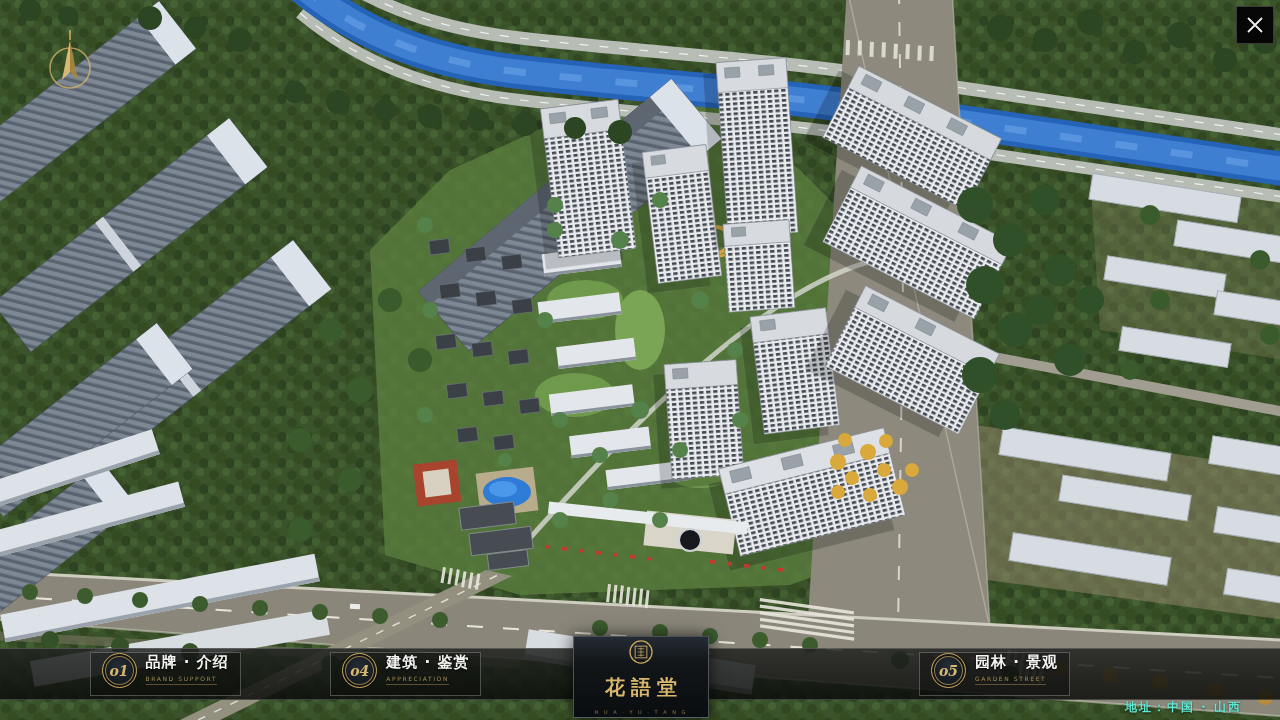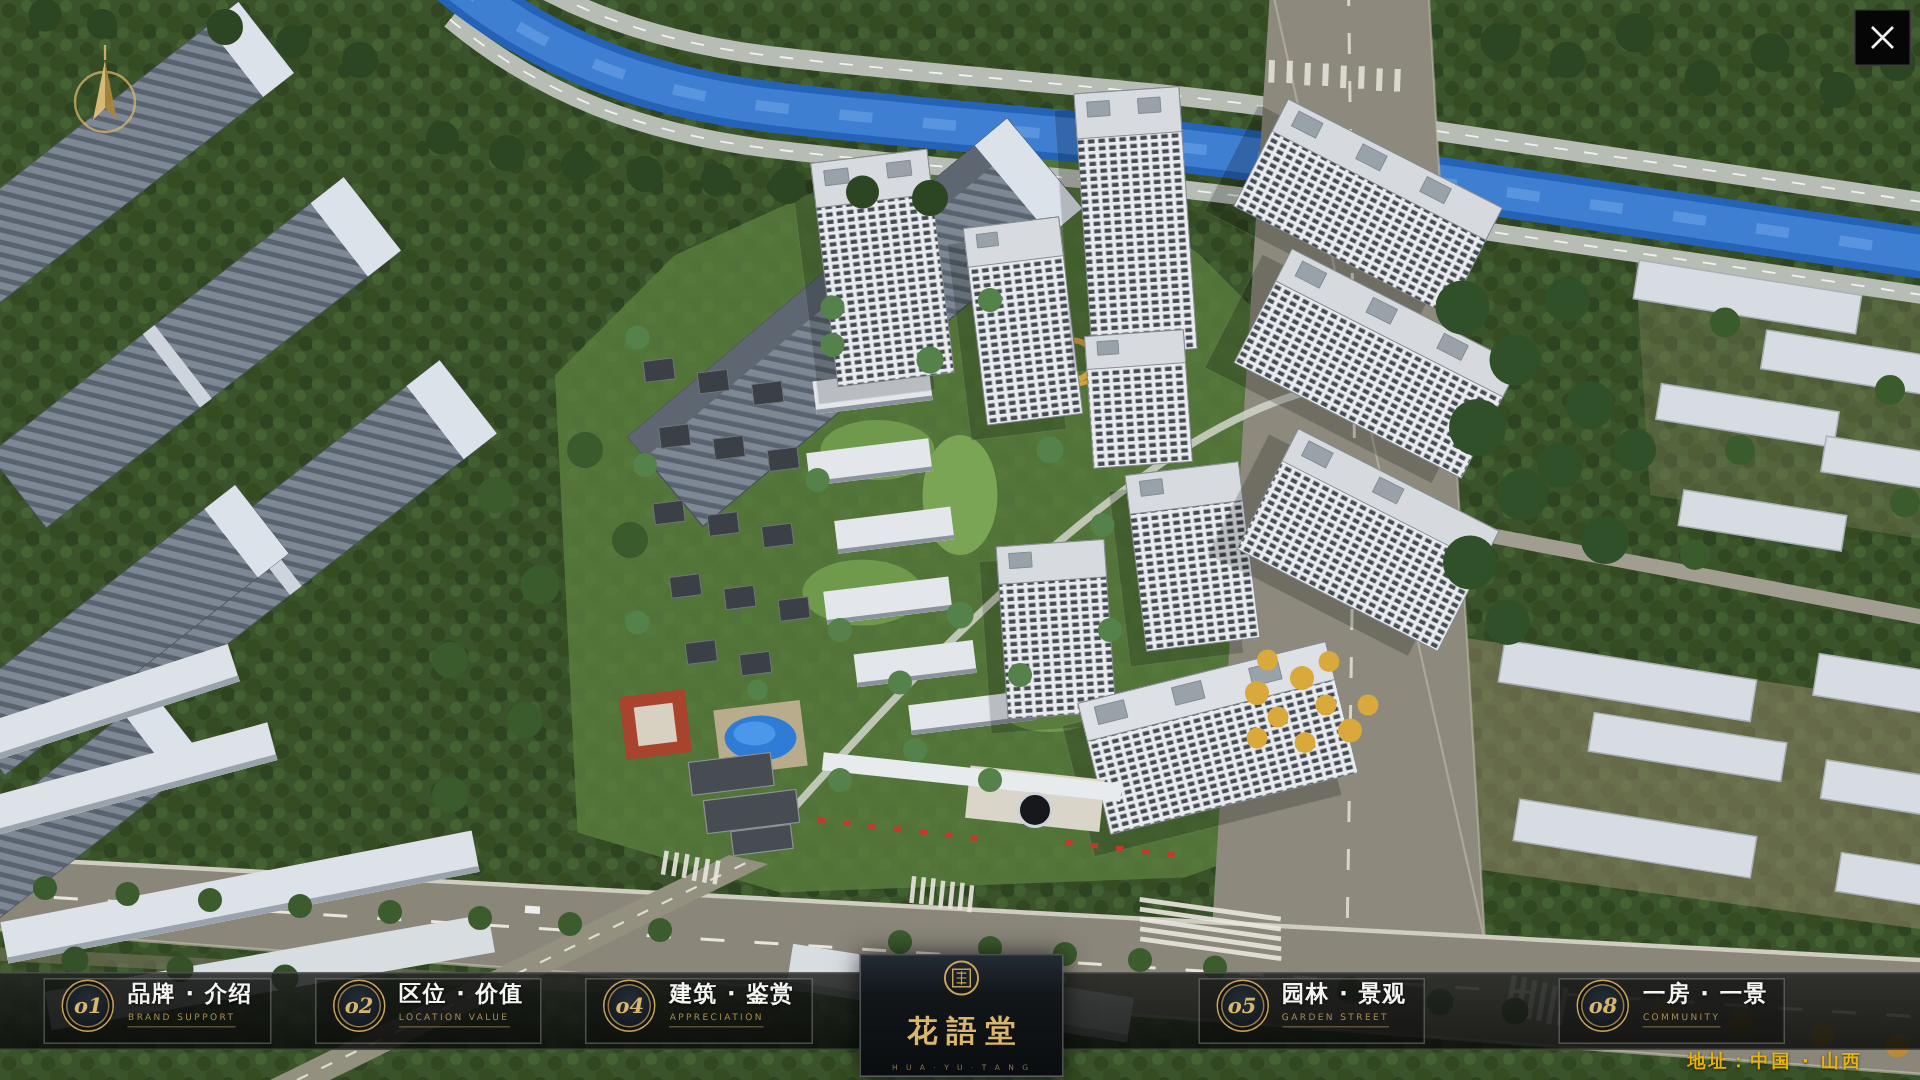--- a/index.html
+++ b/index.html
@@ -37,21 +37,21 @@
   
   .logo-panel{position:absolute;left:573px;top:636px;width:134px;height:80px;z-index:6;cursor:pointer;
               background:linear-gradient(#242b34 0%,#121619 32%,#0a0d10 100%);
               border:1px solid rgba(140,145,150,.5);box-shadow:0 0 16px rgba(0,0,0,.7);
               display:flex;flex-direction:column;align-items:center;justify-content:center;gap:12px;}
   .logo-title{font:bold 20px "DejaVu Serif","Liberation Serif",serif;color:#d8b66c;
               letter-spacing:6px;text-indent:6px;line-height:1;}
   .logo-caption{font-size:5px;color:#8f7647;letter-spacing:2px;}
 
   .address{position:absolute;right:38px;top:699px;z-index:4;font-size:12px;font-weight:bold;
-           color:#eab308;letter-spacing:2px;text-shadow:0 1px 2px rgba(0,0,0,.7);}
+           color:#5eead4;letter-spacing:2px;text-shadow:0 1px 2px rgba(0,0,0,.7);}
 </style>
 </head>
 <body>
 
 <div class="stage">
 
   <svg class="scene" viewBox="0 0 1280 720">
     <defs>
       <pattern id="trees" width="26" height="26" patternUnits="userSpaceOnUse">
         <rect width="26" height="26" fill="#3a5229"></rect>
@@ -506,29 +506,20 @@
 
   <div class="menu-bar">
     <div class="menu-group">
       <div class="menu-item">
         <div class="badge">
             <span>o1</span>
           </div>
         <div class="mi-text">
             <span class="mi-zh">品牌 · 介绍</span>
           <span class="mi-en">BRAND SUPPORT</span>
-          </div>
-      </div>
-      <div class="menu-item">
-        <div class="badge">
-            <span>o2</span>
-          </div>
-        <div class="mi-text">
-            <span class="mi-zh">区位 · 价值</span>
-          <span class="mi-en">LOCATION VALUE</span>
           </div>
       </div>
       <div class="menu-item">
         <div class="badge">
             <span>o4</span>
           </div>
         <div class="mi-text">
             <span class="mi-zh">建筑 · 鉴赏</span>
           <span class="mi-en">APPRECIATION</span>
           </div>
@@ -538,29 +529,20 @@
     <div class="menu-group">
       <div class="menu-item">
         <div class="badge">
             <span>o5</span>
           </div>
         <div class="mi-text">
             <span class="mi-zh">园林 · 景观</span>
           <span class="mi-en">GARDEN STREET</span>
           </div>
       </div>
-      <div class="menu-item">
-        <div class="badge">
-            <span>o8</span>
-          </div>
-        <div class="mi-text">
-            <span class="mi-zh">一房 · 一景</span>
-          <span class="mi-en">COMMUNITY</span>
-          </div>
-      </div>
     </div>
   </div>
 
   <div class="logo-panel">
     <svg width="26" height="26" viewBox="0 0 40 40">
       <circle cx="20" cy="20" r="17" fill="none" stroke="#c8a55e" stroke-width="2"></circle>
       <rect x="11" y="11" width="18" height="18" fill="none" stroke="#c8a55e" stroke-width="1.5"></rect>
       <path d="M15 15h10M15 20h10M15 25h10M20 13v14" stroke="#c8a55e" stroke-width="1.2" fill="none"></path>
     </svg>
     <div class="logo-title">花語堂</div>

